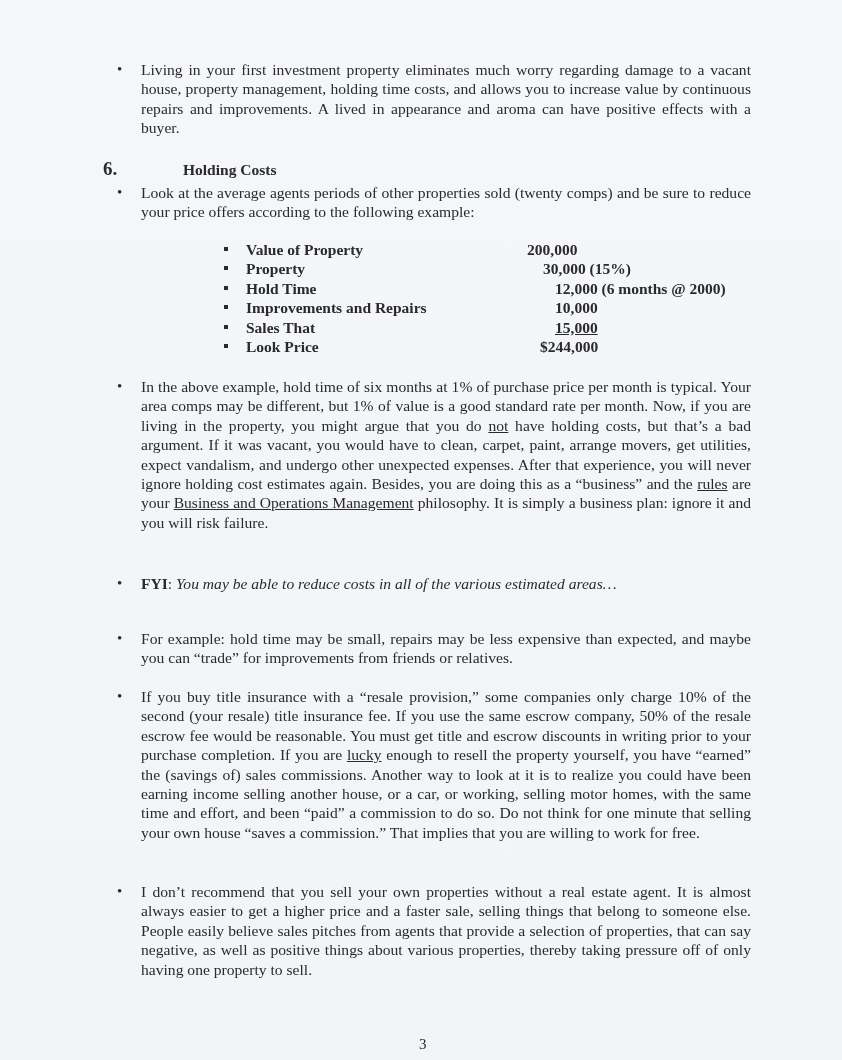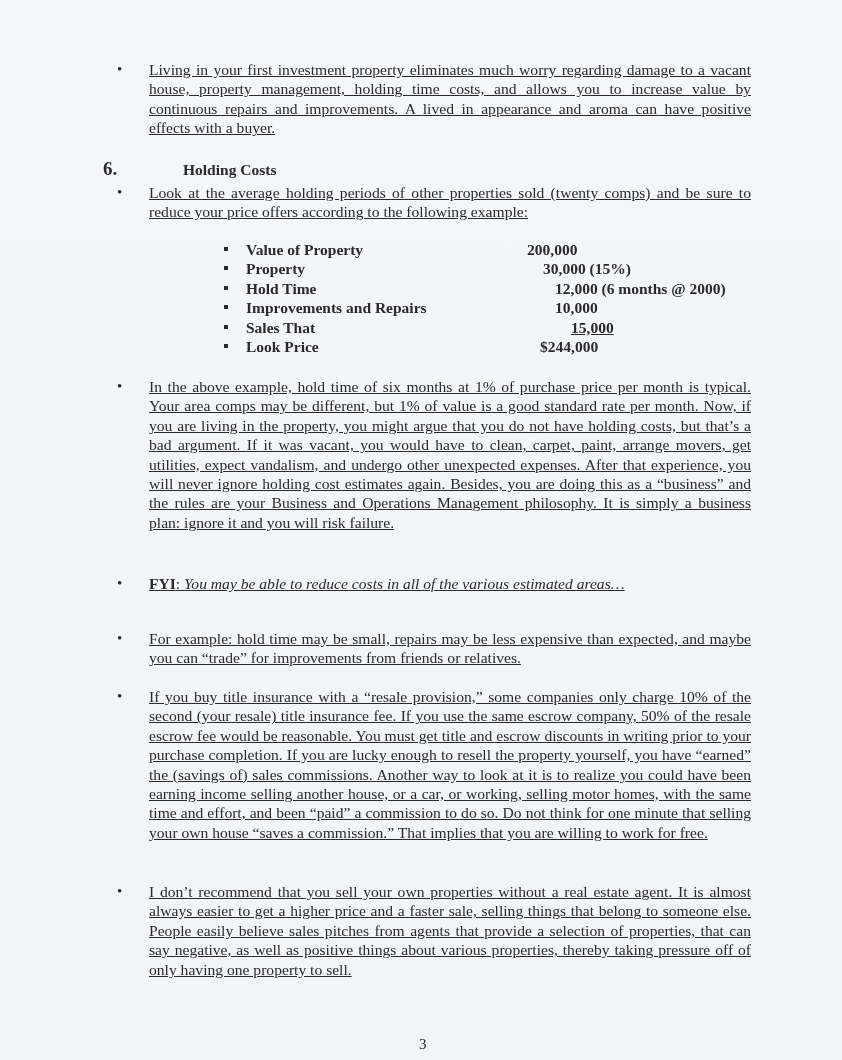--- a/index.html
+++ b/index.html
@@ -30,22 +30,21 @@
     text-align: justify;
   }
   .bullet-para .dot {
     position: absolute;
     left: 0;
     top: 0;
     font-size: 15px;
   }
   .bullet-para .text {
     display: block;
-    margin-left: 32px;
-    text-decoration: underline;
+    margin-left: 24px;
   }
   .section-head {
     position: absolute;
     left: 103px;
     top: 158px;
     font-size: 17px;
     font-weight: bold;
   }
   .section-head .num { display: inline-block; width: 80px; font-size: 19px; }
   .section-head .title { font-size: 15.5px; }
@@ -83,21 +82,21 @@
     <span class="dot">•</span>
     <span class="text">Living in your first investment property eliminates much worry regarding damage to a vacant house, property management, holding time costs, and allows you to increase value by continuous repairs and improvements. A lived in appearance and aroma can have positive effects with a buyer.</span>
   </div>
 
   <div class="section-head">
     <span class="num">6.</span><span class="title">Holding Costs</span>
   </div>
 
   <div class="bullet-para" style="top:183px;">
     <span class="dot">•</span>
-    <span class="text">Look at the average holding periods of other properties sold (twenty comps) and be sure to reduce your price offers according to the following example:</span>
+    <span class="text">Look at the average agents periods of other properties sold (twenty comps) and be sure to reduce your price offers according to the following example:</span>
   </div>
 
   <div class="table">
     <div class="row">
       <span class="sq"></span>
       <span class="label">Value of Property</span>
       <span class="value">200,000</span>
     </div>
     <div class="row">
       <span class="sq"></span>
@@ -110,21 +109,21 @@
       <span class="value" style="left:331px;">12,000 (6 months @ 2000)</span>
     </div>
     <div class="row">
       <span class="sq"></span>
       <span class="label">Improvements and Repairs</span>
       <span class="value" style="left:331px;">10,000</span>
     </div>
     <div class="row">
       <span class="sq"></span>
       <span class="label">Sales That</span>
-      <span class="value u" style="left:347px;">15,000</span>
+      <span class="value u" style="left:331px;">15,000</span>
     </div>
     <div class="row">
       <span class="sq"></span>
       <span class="label">Look Price</span>
       <span class="value" style="left:316px;">$244,000</span>
     </div>
   </div>
 
   <div class="bullet-para" style="top:377px;">
     <span class="dot">•</span>

